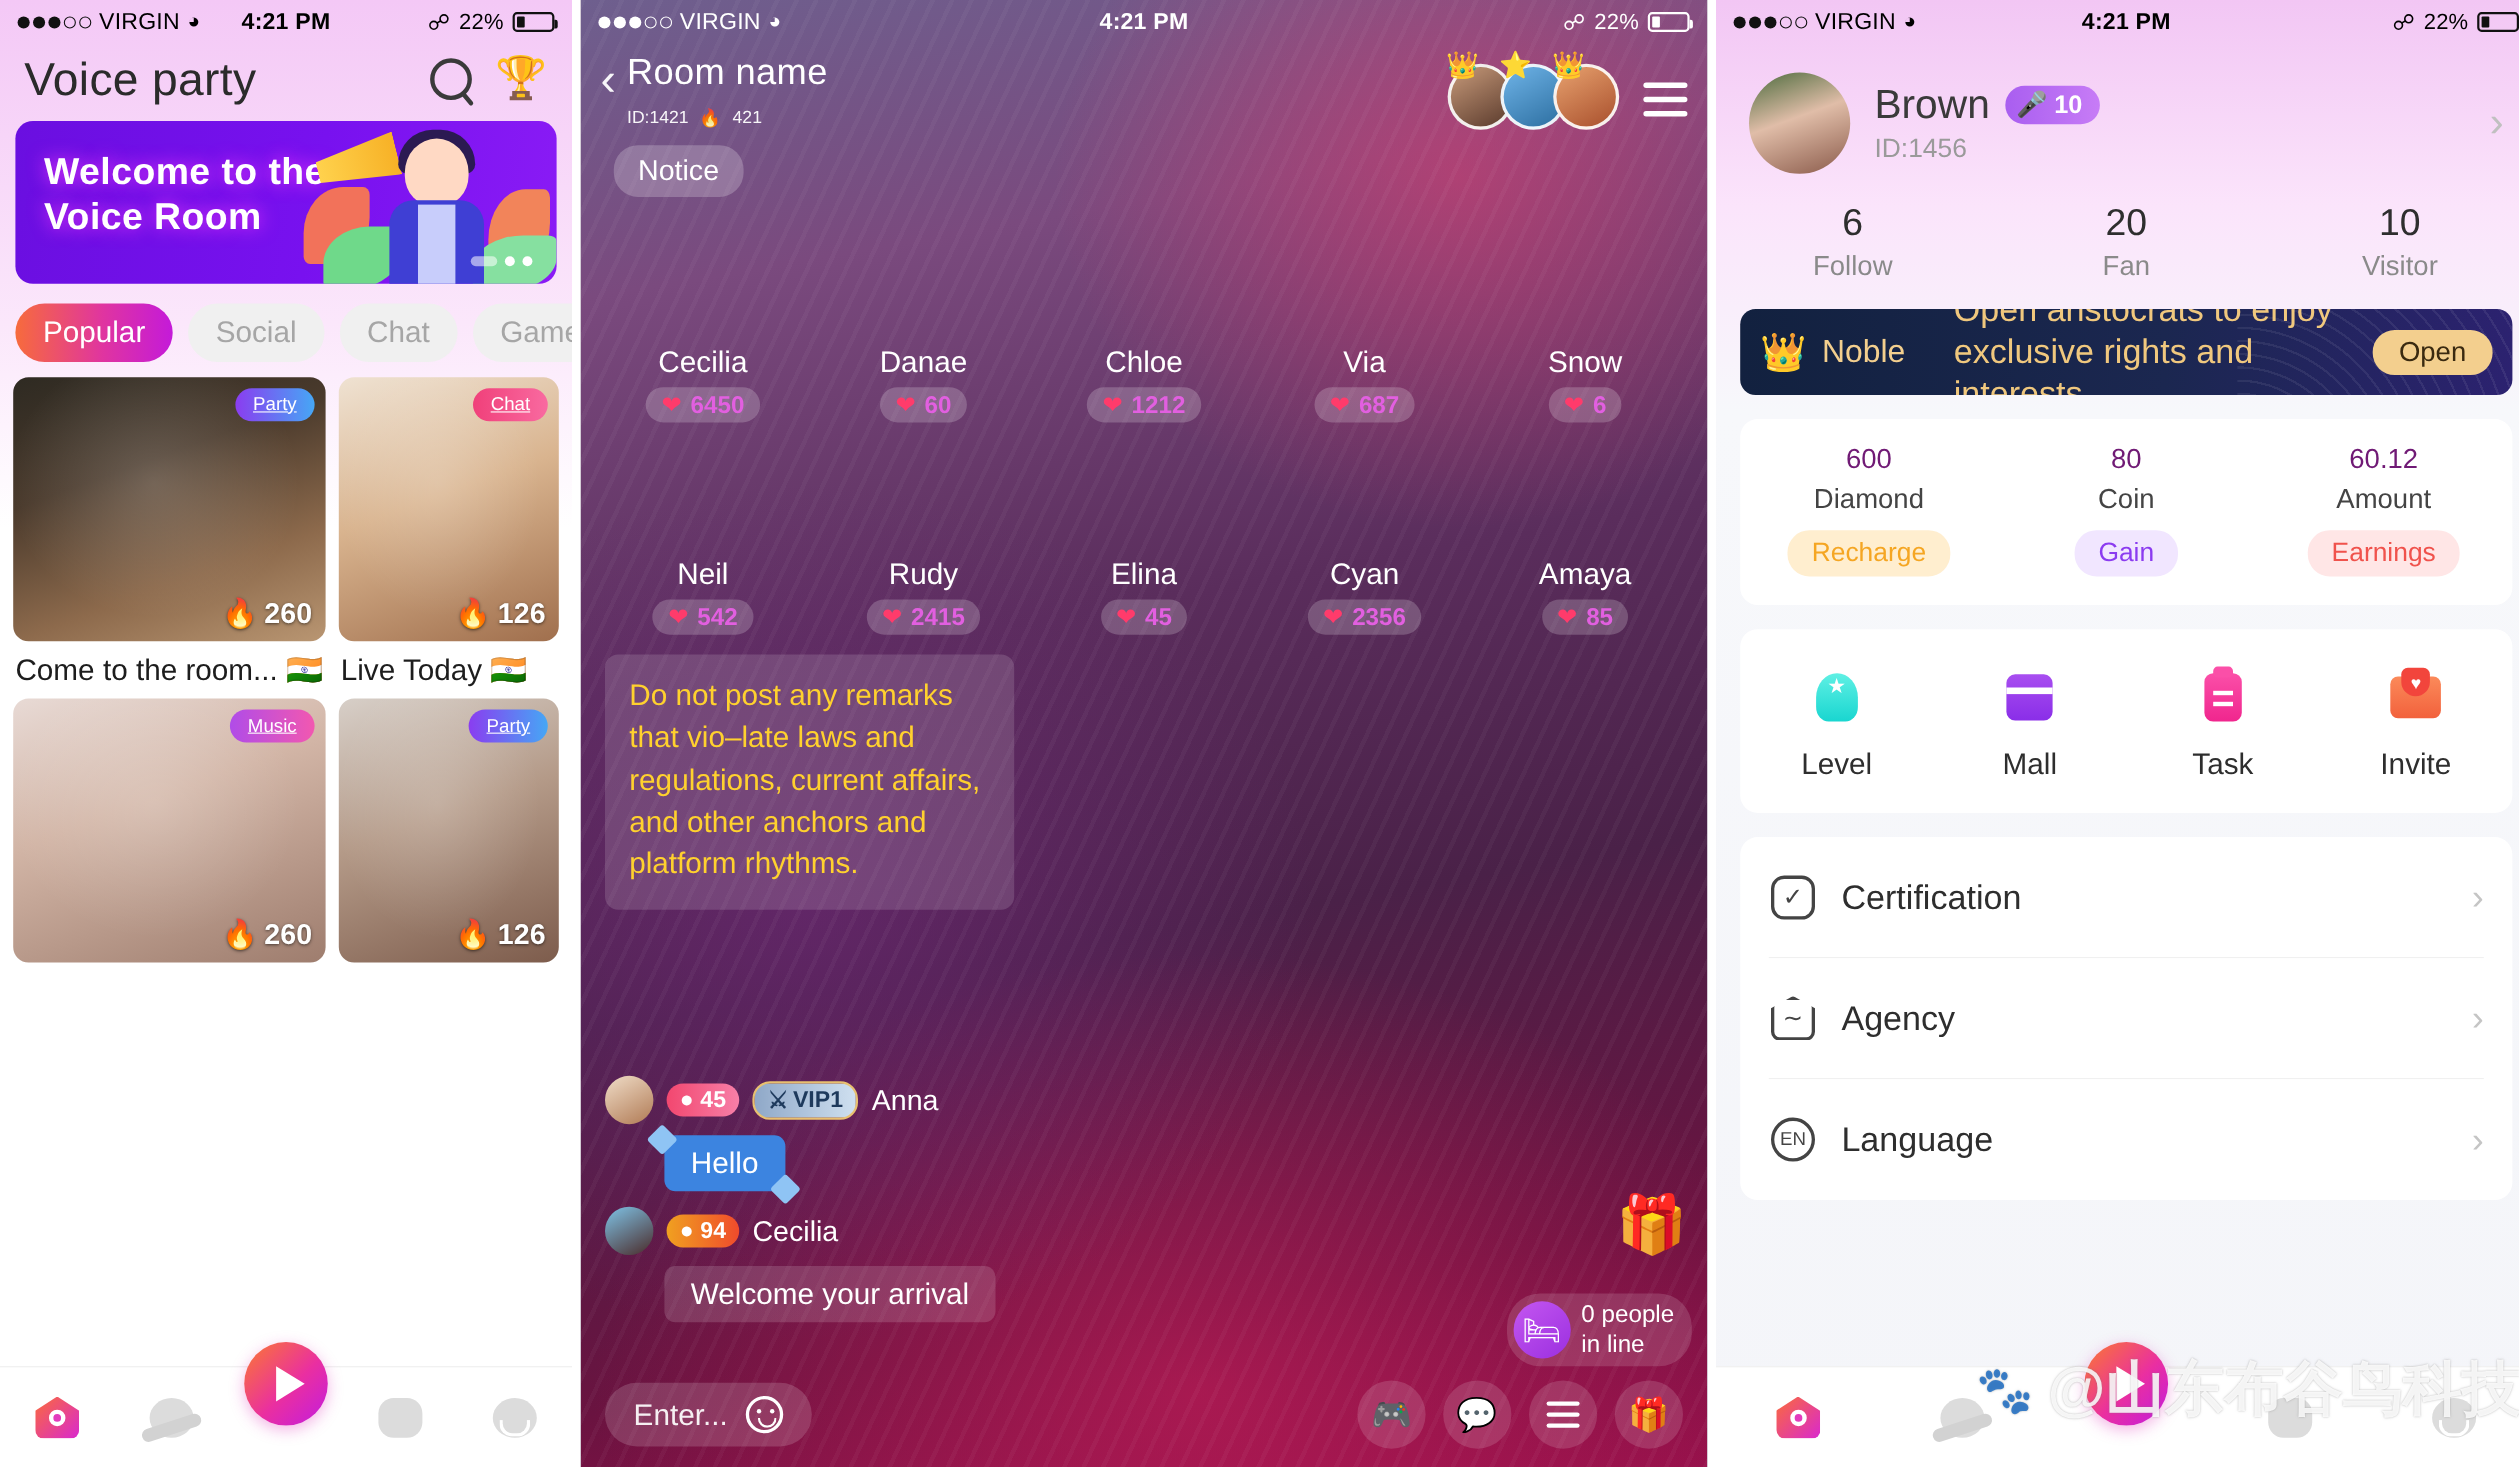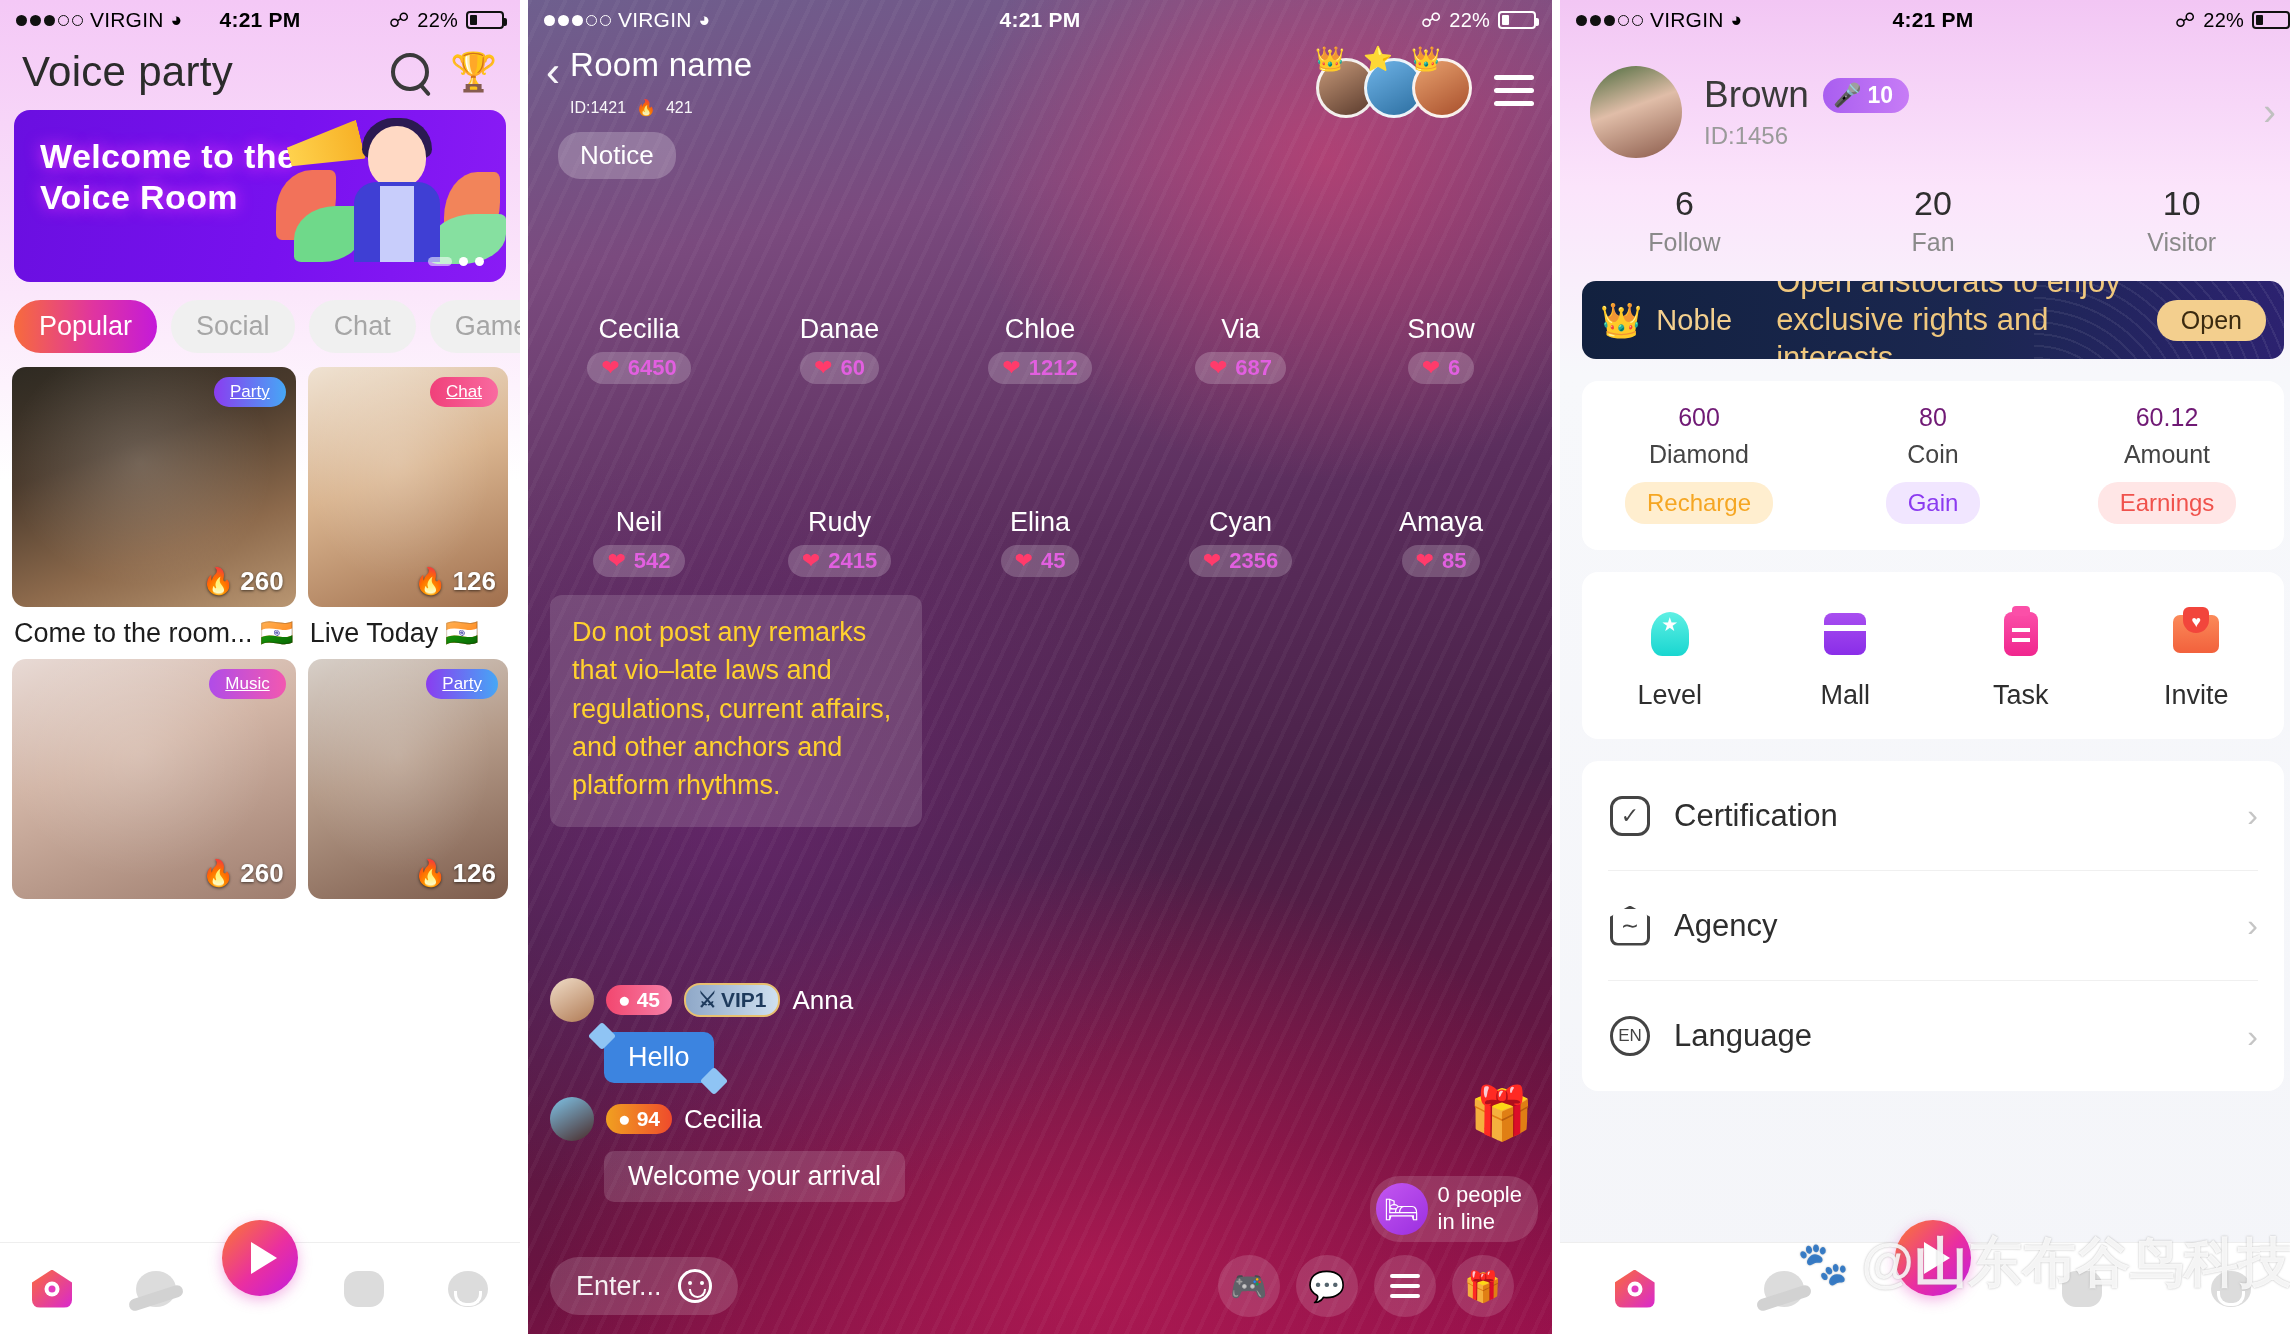--- a/index.html
+++ b/index.html
@@ -43,21 +43,21 @@
     background:linear-gradient(180deg,#f4c8f6 0%, #fbe7fb 22%, #ffffff 36%, #ffffff 100%); }
   .p1-inner { position:relative; z-index:5; height:100%; display:flex; flex-direction:column; }
   .p1-head { display:flex; align-items:center; padding:8px 22px 14px; }
   .p1-title { font-size:42px; font-weight:400; color:#2b2b2b; letter-spacing:.3px;}
   .p1-head-icons { margin-left:auto; display:flex; align-items:center; gap:22px; }
   .mag { width:38px; height:38px; border:4px solid #3a3a3a; border-radius:50%; position:relative; }
   .mag:after { content:""; position:absolute; right:-2px; bottom:-10px; width:4px; height:14px; background:#3a3a3a; transform:rotate(-40deg); border-radius:2px;}
   .trophy { font-size:38px; line-height:1; }
 
   .banner {
-    margin:0 14px; height:172px; border-radius:16px; position:relative; overflow:hidden;
+    margin:0 14px; height:148px; border-radius:16px; position:relative; overflow:hidden;
     background:linear-gradient(100deg,#6a0fe0 0%, #7811ef 55%, #8a1bf5 100%);
   }
   .banner-text { position:absolute; left:26px; top:26px; color:#fff; font-size:34px; font-weight:900;
     line-height:1.22; text-shadow:0 0 16px rgba(255,60,255,.85); letter-spacing:.4px; }
   .banner-art { position:absolute; right:0; top:0; bottom:0; width:230px; }
   .b-leaf { position:absolute; border-radius:60% 10% 60% 10%; }
   .megaphone { position:absolute; left:12px; top:18px; width:74px; height:40px;
     background:linear-gradient(90deg,#ffd24d,#f7b126); clip-path:polygon(0 26%,0 74%,100% 100%,100% 0); transform:rotate(-14deg);}
   .person-head { position:absolute; left:92px; top:16px; width:58px; height:62px; background:#ffd9c4; border-radius:50% 50% 46% 46%;}
   .person-hair { position:absolute; left:86px; top:8px; width:70px; height:40px; background:#2b1a52; border-radius:36px 36px 10px 10px;}
@@ -166,21 +166,21 @@
   .bub-blue { background:#3c84e0; }
   .bub-grey { background:rgba(255,255,255,.15); }
   .bub-blue:before{content:"";position:absolute;left:-12px;top:-6px;width:20px;height:20px;background:#8fc4f4;transform:rotate(45deg);border-radius:3px;}
   .bub-blue:after{content:"";position:absolute;right:-10px;bottom:-8px;width:20px;height:20px;background:#8fc4f4;transform:rotate(45deg);border-radius:3px;}
   .treasure { position:absolute; right:18px; bottom:190px; font-size:52px; }
   .queue { position:absolute; right:14px; bottom:92px; display:flex; align-items:center; gap:10px;
     background:rgba(255,255,255,.14); border-radius:30px; padding:6px 16px 6px 6px;}
   .queue-ico { width:52px; height:52px; border-radius:50%; background:linear-gradient(140deg,#c457f0,#9b2fe0); display:flex; align-items:center; justify-content:center; font-size:28px;}
   .queue-txt { font-size:22px; line-height:1.22; }
 
-  .p2-bottom { position:absolute; left:0; right:16px; bottom:0; height:96px; display:flex; align-items:center; padding:0 22px; gap:14px;}
+  .p2-bottom { position:absolute; left:0; right:0; bottom:0; height:96px; display:flex; align-items:center; padding:0 22px; gap:14px;}
   .enter-box { display:flex; align-items:center; gap:16px; background:rgba(255,255,255,.16); border-radius:32px; padding:12px 26px;}
   .enter-txt { font-size:27px; color:#fff; opacity:.92;}
   .smiley { width:34px; height:34px; border-radius:50%; border:3px solid #fff; position:relative;}
   .smiley:before{content:"";position:absolute;left:7px;top:9px;width:4px;height:4px;border-radius:50%;background:#fff;box-shadow:12px 0 0 #fff;}
   .smiley:after{content:"";position:absolute;left:8px;top:17px;width:13px;height:7px;border:2px solid #fff;border-top:none;border-radius:0 0 10px 10px;}
   .p2-actions { margin-left:auto; display:flex; align-items:center; gap:16px; }
   .act { width:62px; height:62px; border-radius:50%; background:rgba(255,255,255,.14); display:flex; align-items:center; justify-content:center; font-size:30px;}
   .act .lines { display:flex; flex-direction:column; gap:6px; }
   .act .lines i { width:30px; height:4px; background:#fff; border-radius:2px; display:block;}
 

